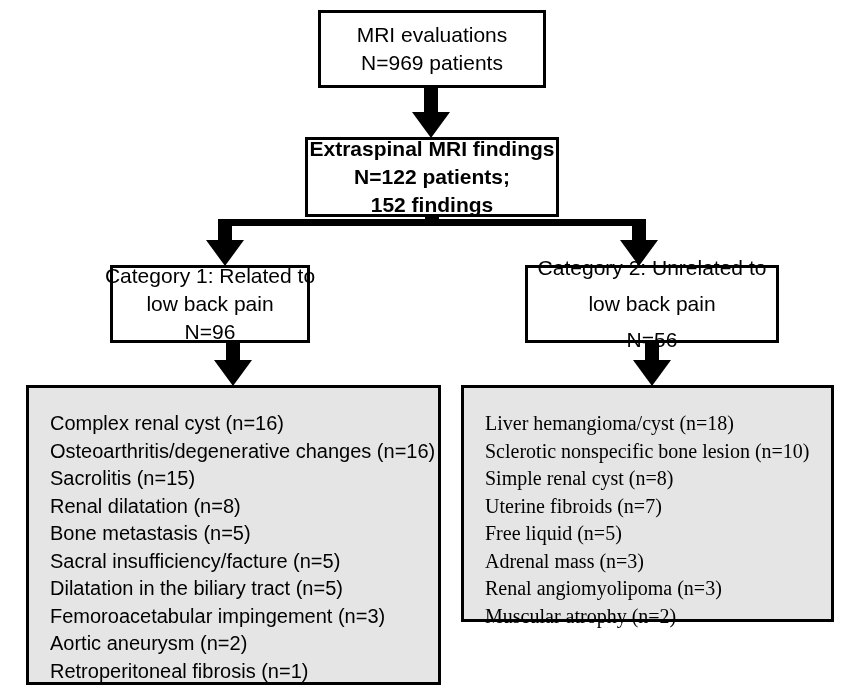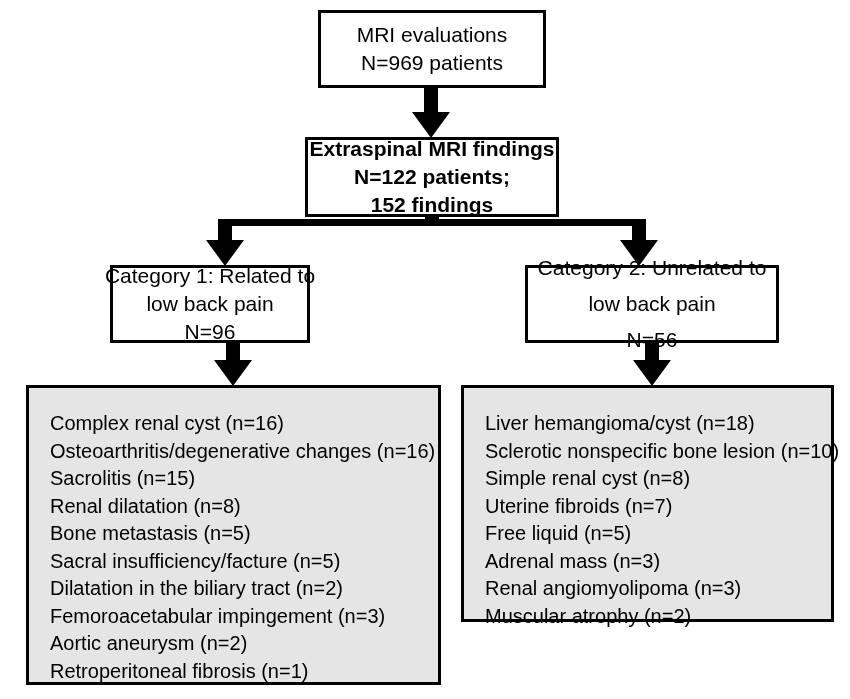--- a/index.html
+++ b/index.html
@@ -110,27 +110,27 @@
   <div class="vstem" style="left:645px; top:343px; width:14px; height:20px;"></div>
   <div class="arrowhead" style="left:633px; top:360px;"></div>
 
   <div class="list-box" style="left:26px; top:385px; width:415px; height:300px; padding:22px 0 0 21px;">
     <div class="list-item">Complex renal cyst (n=16)</div>
     <div class="list-item">Osteoarthritis/degenerative changes (n=16)</div>
     <div class="list-item">Sacrolitis (n=15)</div>
     <div class="list-item">Renal dilatation (n=8)</div>
     <div class="list-item">Bone metastasis (n=5)</div>
     <div class="list-item">Sacral insufficiency/facture (n=5)</div>
-    <div class="list-item">Dilatation in the biliary tract (n=2)</div>
+    <div class="list-item">Dilatation in the biliary tract (n=5)</div>
     <div class="list-item">Femoroacetabular impingement (n=3)</div>
     <div class="list-item">Aortic aneurysm (n=2)</div>
     <div class="list-item">Retroperitoneal fibrosis (n=1)</div>
   </div>
 
-  <div class="list-box" style="left:461px; top:385px; width:373px; height:237px; padding:22px 0 3px 21px;">
+  <div class="list-box" style="left:461px; top:385px; width:373px; height:237px; padding:22px 0 3px 21px;font-family:Liberation Serif, serif;">
     <div class="list-item">Liver hemangioma/cyst (n=18)</div>
     <div class="list-item">Sclerotic nonspecific bone lesion (n=10)</div>
     <div class="list-item">Simple renal cyst (n=8)</div>
     <div class="list-item">Uterine fibroids (n=7)</div>
     <div class="list-item">Free liquid (n=5)</div>
     <div class="list-item">Adrenal mass (n=3)</div>
     <div class="list-item">Renal angiomyolipoma (n=3)</div>
     <div class="list-item">Muscular atrophy (n=2)</div>
   </div>
 

